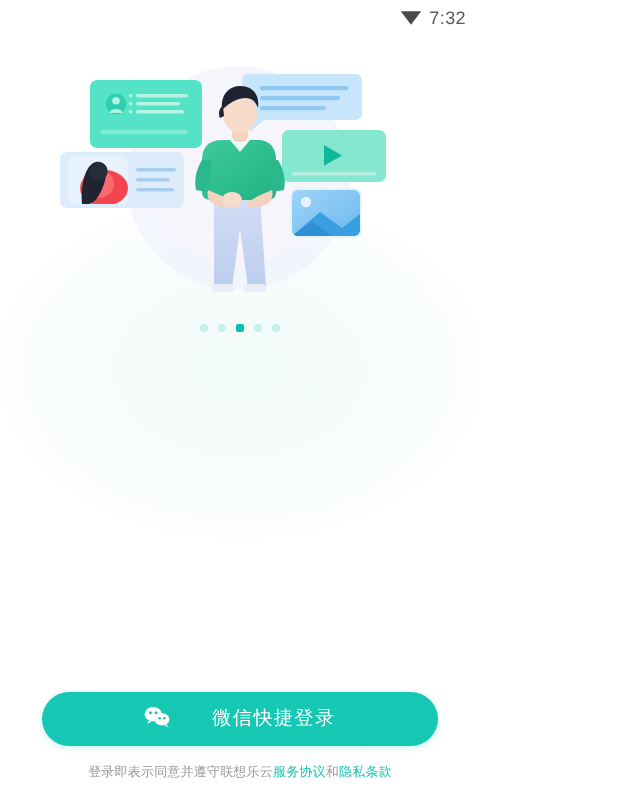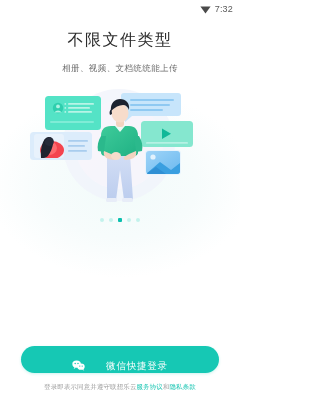--- a/index.html
+++ b/index.html
@@ -61,21 +61,21 @@
   .dot { width:4px; height:4px; border-radius:50%; background:#c3f2ec; }
   .dot.active { background:#0bbfae; width:4.5px; height:4.5px; border-radius:1px; }
 
   
   .spacer { flex:1 1 auto; }
 
   
   .actions { flex:0 0 auto; padding:0 21px; }
   .btn {
     width:100%; height:27px; border-radius:14px;
-    display:flex; align-items:flex-end; justify-content:center;
+    display:flex; align-items:center; justify-content:center;
     gap:21px; cursor:pointer; border:none;
     font-family:"Liberation Sans", sans-serif;
   }
   .btn-primary {
     background:#16c8b4; color:#ffffff;
     font-size:9.5px; letter-spacing:.8px;
     box-shadow:0 1px 3px rgba(22,200,180,.22);
   }
   .btn-outline {
     margin-top:8px;
@@ -102,24 +102,20 @@
 
   <div class="statusbar">
     <span class="wifi-icon">
       <svg width="11" height="9" viewBox="0 0 11 9">
         <path d="M0.4 1.6 L10.6 1.6 L5.5 8.4 Z" fill="#4a4a4a"></path>
       </svg>
     </span>
     <span class="clock">7:32</span>
   </div>
 
-  <div class="headings">
-    <div class="title">不限文件类型</div>
-    <div class="subtitle">相册、视频、文档统统能上传</div>
-  </div>
 
   <div class="illus-wrap">
     <svg viewBox="0 0 240 125" xmlns="http://www.w3.org/2000/svg">
       <defs>
         <linearGradient id="gBlueCard" x1="0" y1="0" x2="1" y2="1">
           <stop offset="0%" stop-color="#9fd4f8"></stop>
           <stop offset="100%" stop-color="#6bb9ef"></stop>
         </linearGradient>
         <linearGradient id="gPants" x1="0" y1="0" x2="0" y2="1">
           <stop offset="0%" stop-color="#d3def5"></stop>

